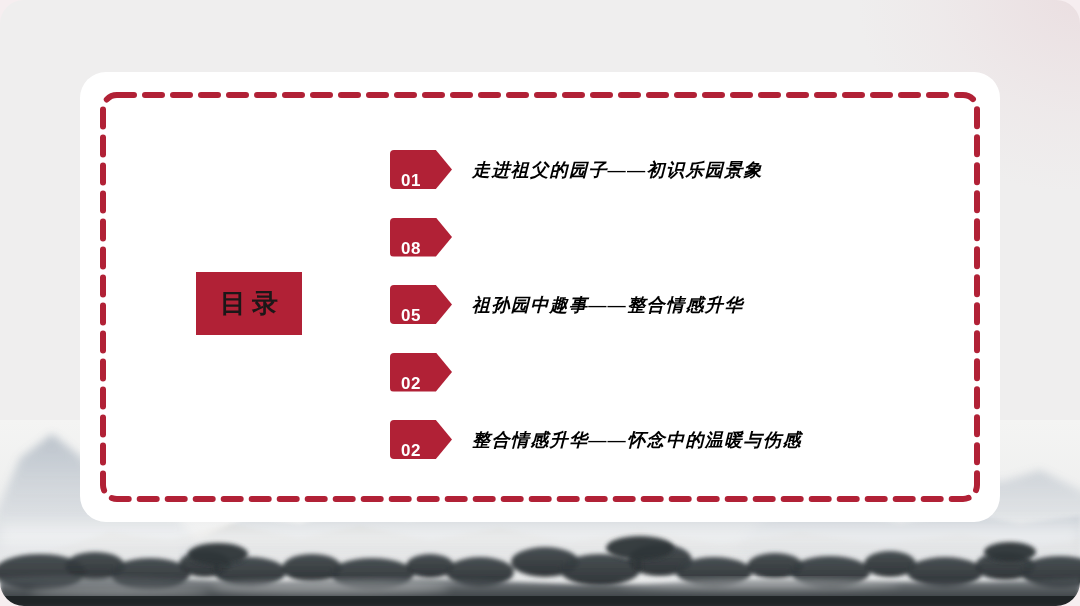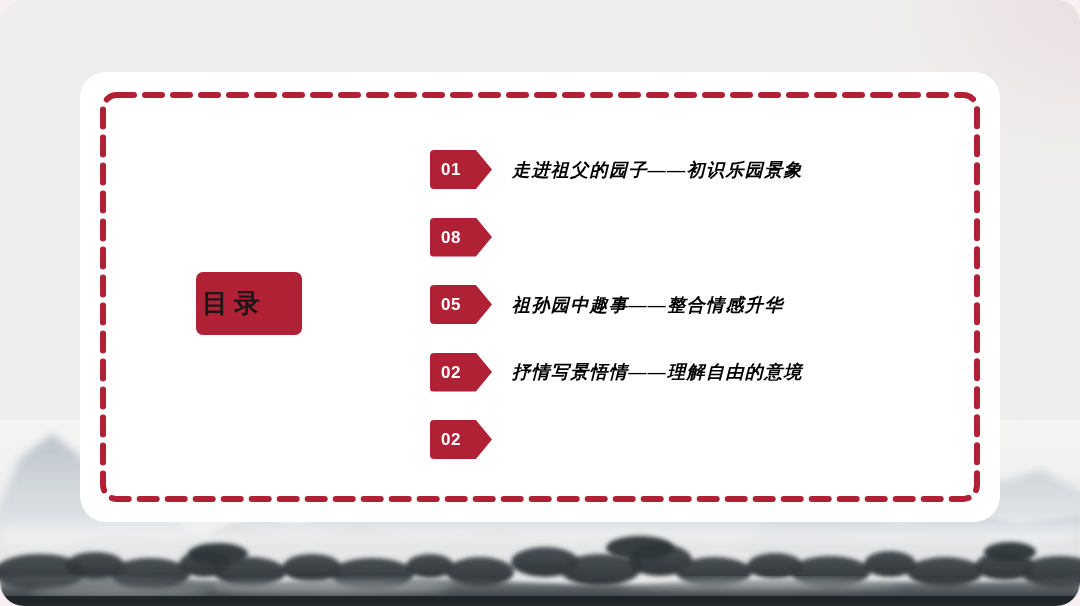--- a/index.html
+++ b/index.html
@@ -59,22 +59,22 @@
     pointer-events:none;
   }
   .dashed-border svg { display:block; width:100%; height:100%; overflow:visible; }
 
   
   .toc-badge {
     position:absolute;
     left:116px; top:200px;
     width:106px; height:63px;
     background:#b12136;
-    border-radius:7px;
-    display:flex; align-items:center; justify-content:flex-start;
+    border-radius:0;
+    display:flex; align-items:center; justify-content:center;
     z-index:5;
   }
   .toc-badge-text {
     color:#1b1718;
     font-family:"Liberation Serif","DejaVu Serif",serif;
     font-size:26px;
     font-weight:700;
     letter-spacing:6px;
     text-indent:6px;
     line-height:1;
@@ -95,24 +95,23 @@
   .toc-item:last-child { margin-bottom:0; }
 
   .num-badge {
     position:relative;
     width:62px; height:39px;
     background:#b12136;
     -webkit-clip-path: polygon(0 0, 74% 0, 100% 50%, 74% 100%, 0 100%);
     clip-path: polygon(0 0, 74% 0, 100% 50%, 74% 100%, 0 100%);
     border-radius:4px 0 0 4px;
     display:flex;
-    align-items:center;
+    align-items:flex-end;
     padding-left:11px;
     flex:0 0 auto;
-    margin-left:40px;
   }
   .num-text {
     color:#ffffff;
     font-family:"Liberation Sans","DejaVu Sans",sans-serif;
     font-size:17px;
     font-weight:700;
     line-height:1;
     letter-spacing:0.5px;
   }
   .toc-text {
@@ -270,27 +269,27 @@
         <div class="num-badge">
           <span class="num-text">05</span>
         </div>
         <div class="toc-text">祖孙园中趣事——整合情感升华</div>
       </div>
 
       <div class="toc-item">
         <div class="num-badge">
           <span class="num-text">02</span>
         </div>
-        <div class="toc-text">抒情写景悟情——理解自由的意境</div>
       </div>
 
       <div class="toc-item">
         <div class="num-badge">
           <span class="num-text">02</span>
         </div>
+        <div class="toc-text">整合情感升华——怀念中的温暖与伤感</div>
       </div>
 
     </div>
   </div>
 
   <div class="slide-frame"></div>
 
 </div>
 
 </body></html>

